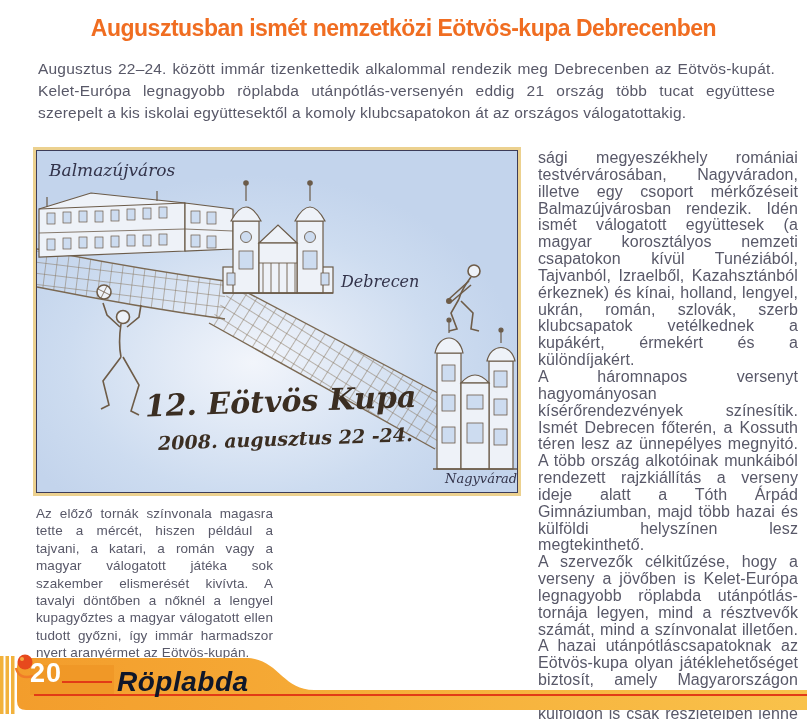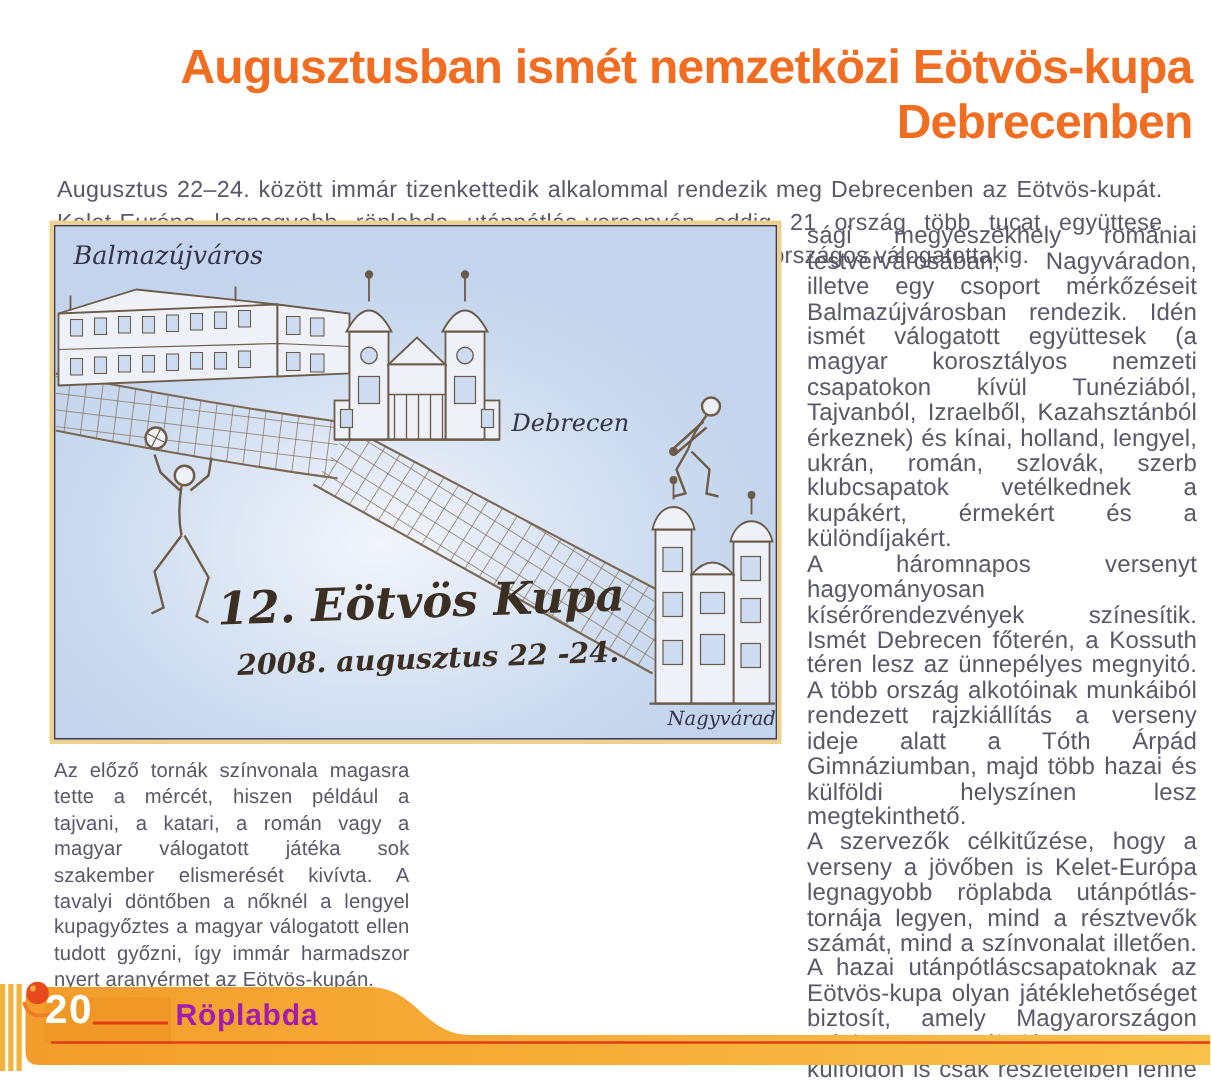--- a/index.html
+++ b/index.html
@@ -3,23 +3,23 @@
 <meta charset="utf-8">
 <style>
   html,body{margin:0;padding:0;}
   body{
     width:807px;height:721px;position:relative;overflow:hidden;
     background:#ffffff;
     font-family:"Liberation Sans", sans-serif;
     -webkit-font-smoothing:antialiased;
   }
   .page-title{
-    margin:12px;padding:14px 0 0 0;
-    text-align:right;
-    font-size:32px;font-weight:700;letter-spacing:-0.5px;
+    margin:1px;padding:14px 0 0 0;
+    text-align:center;
+    font-size:23px;font-weight:700;letter-spacing:-0.5px;
     color:#f06d21;
   }
   .intro{
     margin:16px 32px 0 38px;
     font-size:15.5px;line-height:1.42;
     color:#585868;text-align:justify;letter-spacing:.2px;
   }
   .main-row{
     position:absolute;left:36px;top:150px;right:12px;
     display:flex;
@@ -52,21 +52,21 @@
   .footer{
     position:absolute;left:0;bottom:0;width:793px;height:69px;
   }
   .footer svg{position:absolute;left:0;top:0;}
   .footer .page-num{
     position:absolute;left:30px;top:6px;
     font-size:27px;font-weight:700;color:#ffffff;letter-spacing:1px;
   }
   .footer .mag-name{
     position:absolute;left:117px;top:14px;
-    font-size:20px;font-weight:700;color:#a21caf;letter-spacing:.5px;
+    font-size:28px;font-weight:700;color:#0f172a;letter-spacing:.5px;font-style:italic;
   }
   .footer .tagline{
     position:absolute;right:10px;top:17px;
     font-size:15.5px;font-weight:700;color:#e54420;letter-spacing:.3px;
     white-space:nowrap;
   }
   .hand{font-family:"DejaVu Serif", serif;font-style:italic;}
 </style>
 </head>
 <body>

